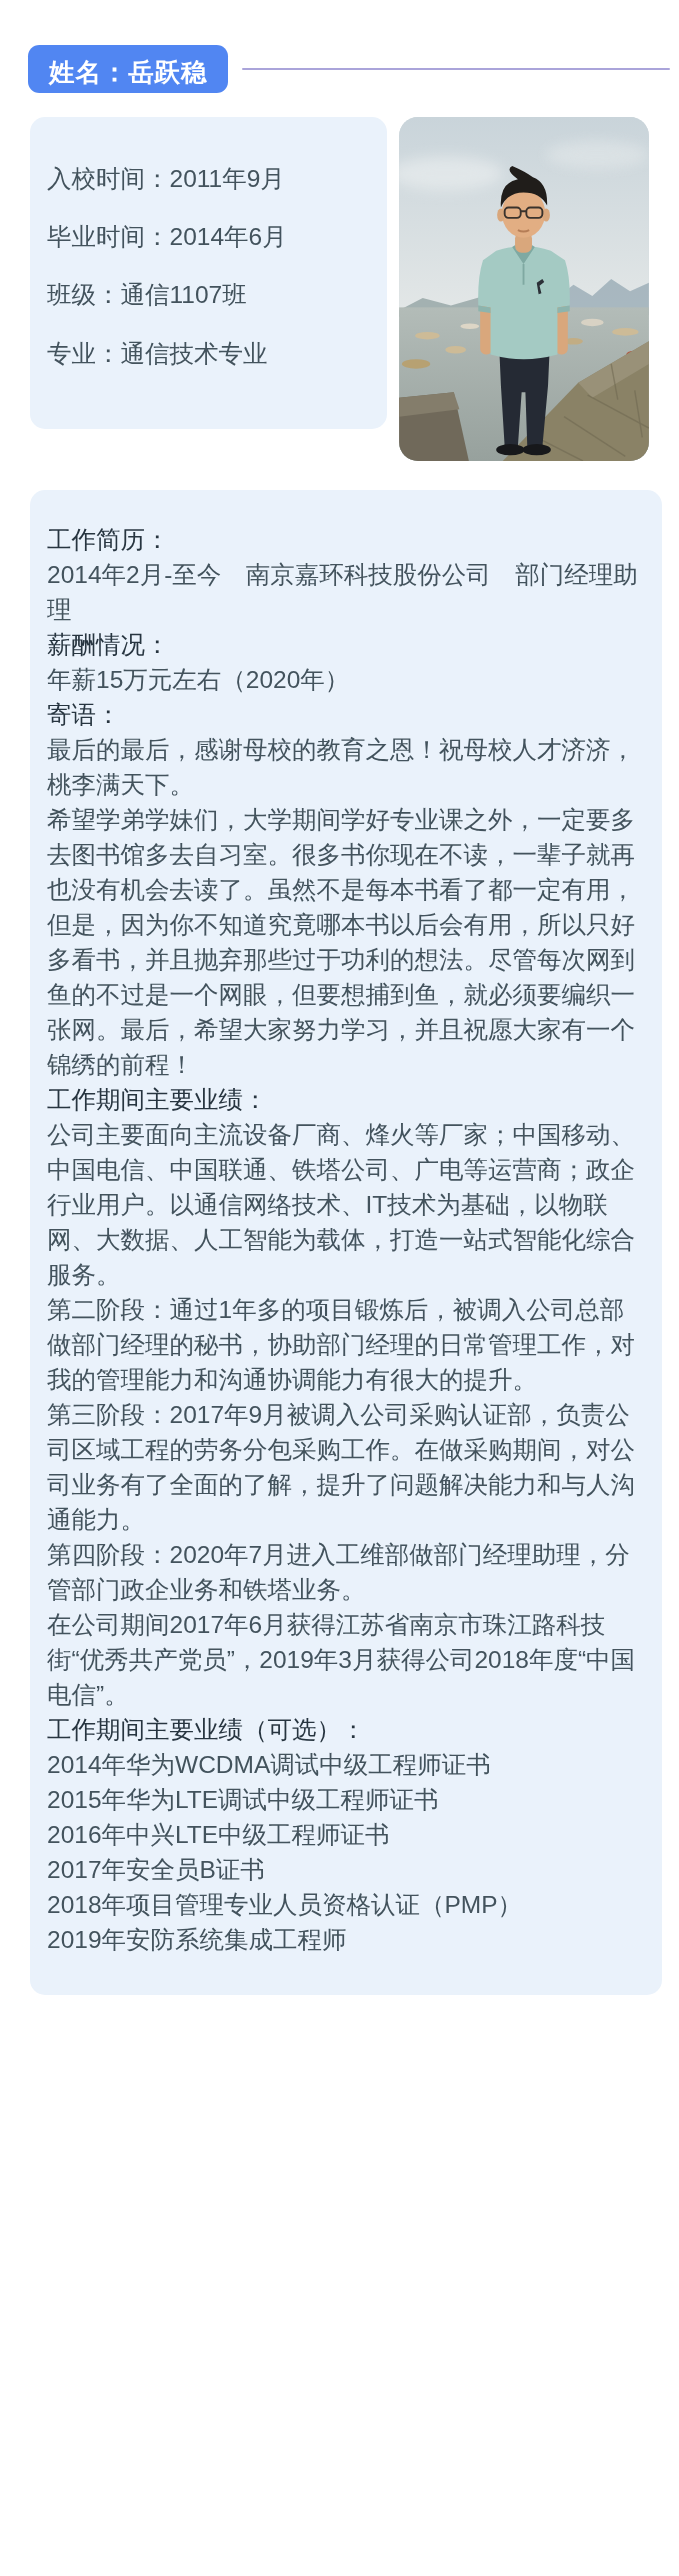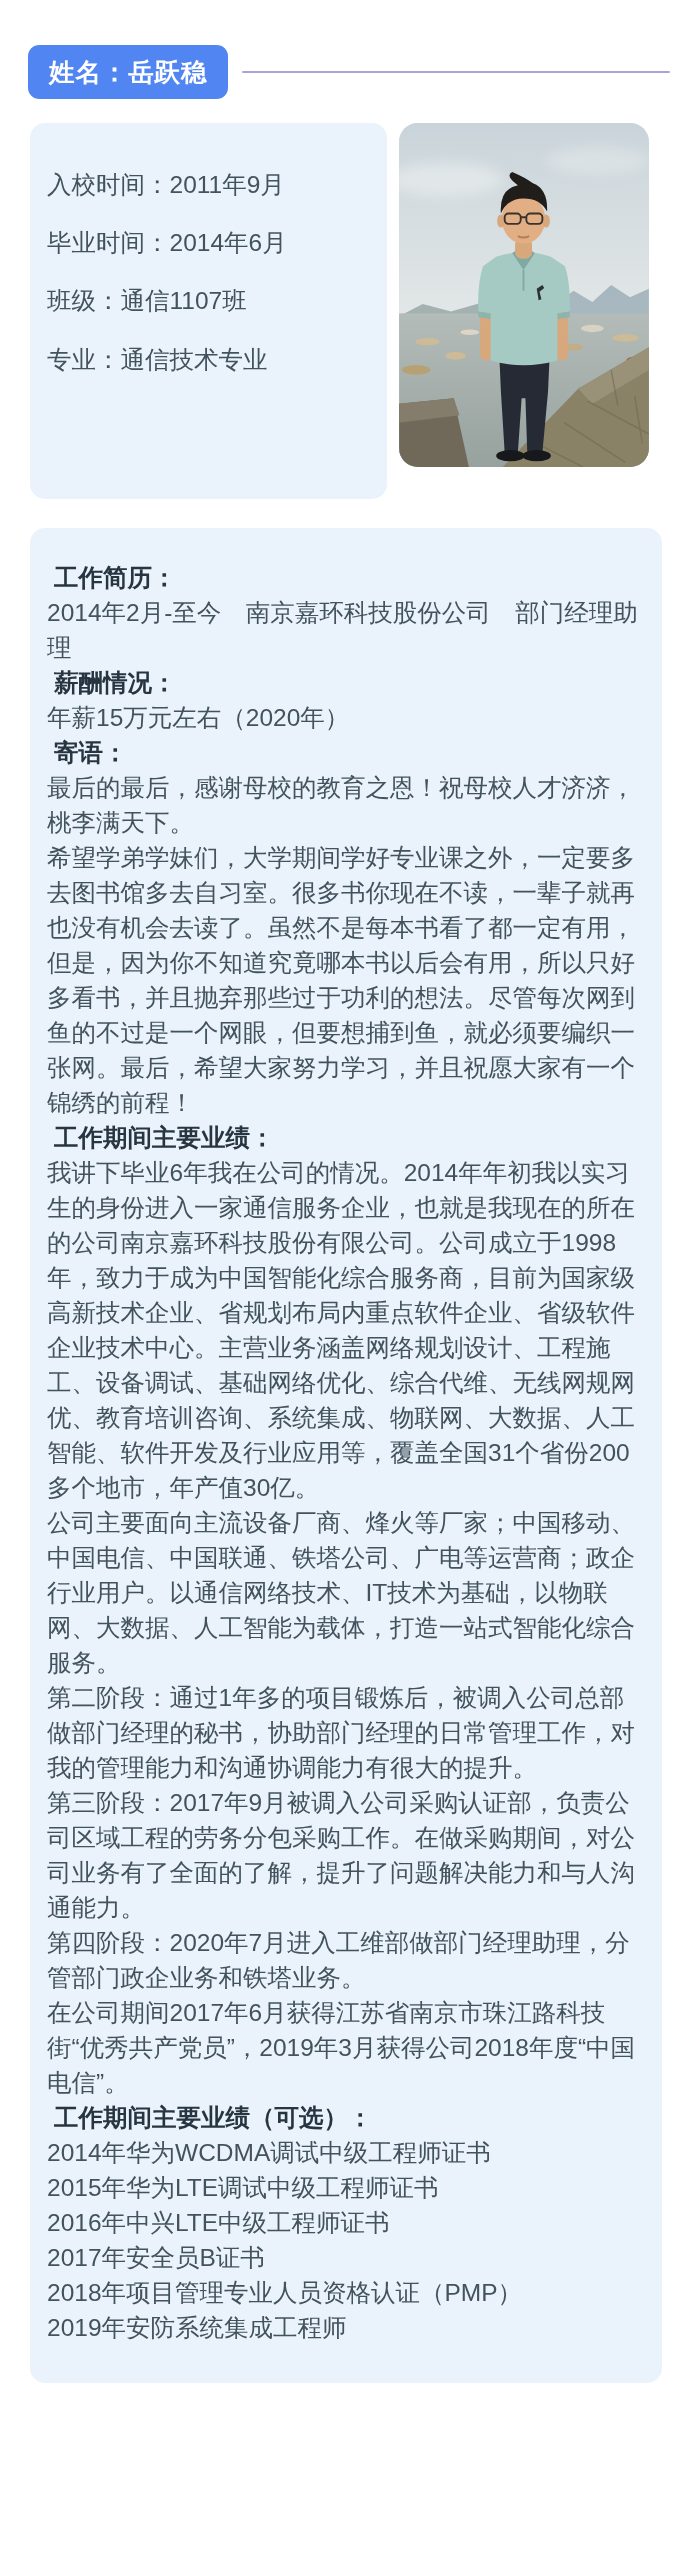--- a/index.html
+++ b/index.html
@@ -11,40 +11,40 @@
   }
   *{box-sizing:border-box;}
   html,body{margin:0;padding:0;}
   body{
     width:679px;min-height:2576px;background:#ffffff;
     font-family:"Liberation Sans","DejaVu Sans",sans-serif;
   }
   .header{display:flex;align-items:center;margin:45px 9.4px 0 28px;}
   .name-badge{
     background:var(--accent,#5186f2);color:#fff;font-size:25.5px;font-weight:bold;
-    height:54px;line-height:55px;padding:0 21px;border-radius:11.3px;white-space:nowrap;
+    height:48px;line-height:55px;padding:0 21px;border-radius:11.3px;white-space:nowrap;
     letter-spacing:0.9px;
   }
   .divider{flex:1;height:2.8px;background:var(--divider,#aaa4da);margin-left:13.2px;border-radius:1.9px;}
   .profile-row{display:flex;align-items:flex-start;gap:12.3px;margin:23.6px 30px 0 30px;}
   .info-card{
-    width:357px;height:376px;flex:none;
+    width:357px;height:312px;flex:none;
     background:var(--card-bg,#eaf2fb);border-radius:15px;
     padding:49px 11.3px 0 17px;
   }
   .info-card p{font-size:24.5px;line-height:26.4px;color:var(--text,#43535d);margin:0 0 32px 0;}
   .photo-frame{width:250px;height:344px;flex:none;border-radius:19px;overflow:hidden;background:#cfd8dc;}
   .photo-frame svg{display:block;width:100%;height:100%;}
   .resume-card{
     margin:29px 17px 0 30px;
     background:var(--card-bg,#eaf2fb);border-radius:15px;
     padding:32px 17px 38px 17px;
   }
   .resume-card p{margin:0;font-size:24.5px;line-height:35px;color:var(--text,#43535d);}
-  .resume-card p.bold{font-weight:bold;color:var(--heading,#273540);margin-left:7px;}
+  .resume-card p.bold{font-weight:normal;color:var(--heading,#273540);}
 </style>
 </head>
 <body>
 
 <div class="header">
   <div class="name-badge">姓名：岳跃稳</div>
   <div class="divider"></div>
 </div>
 
 <div class="profile-row">
@@ -150,21 +150,20 @@
 <div class="resume-card">
 
 <p class="bold">工作简历：</p>
     <p>2014年2月-至今　南京嘉环科技股份公司　部门经理助理</p>
     <p class="bold">薪酬情况：</p>
     <p>年薪15万元左右（2020年）</p>
     <p class="bold">寄语：</p>
     <p>最后的最后，感谢母校的教育之恩！祝母校人才济济，桃李满天下。</p>
     <p>希望学弟学妹们，大学期间学好专业课之外，一定要多去图书馆多去自习室。很多书你现在不读，一辈子就再也没有机会去读了。虽然不是每本书看了都一定有用，但是，因为你不知道究竟哪本书以后会有用，所以只好多看书，并且抛弃那些过于功利的想法。尽管每次网到鱼的不过是一个网眼，但要想捕到鱼，就必须要编织一张网。最后，希望大家努力学习，并且祝愿大家有一个锦绣的前程！</p>
     <p class="bold">工作期间主要业绩：</p>
-    <p>我讲下毕业6年我在公司的情况。2014年年初我以实习生的身份进入一家通信服务企业，也就是我现在的所在的公司南京嘉环科技股份有限公司。公司成立于1998年，致力于成为中国智能化综合服务商，目前为国家级高新技术企业、省规划布局内重点软件企业、省级软件企业技术中心。主营业务涵盖网络规划设计、工程施工、设备调试、基础网络优化、综合代维、无线网规网优、教育培训咨询、系统集成、物联网、大数据、人工智能、软件开发及行业应用等，覆盖全国31个省份200多个地市，年产值30亿。</p>
     <p>公司主要面向主流设备厂商、烽火等厂家；中国移动、中国电信、中国联通、铁塔公司、广电等运营商；政企行业用户。以通信网络技术、IT技术为基础，以物联网、大数据、人工智能为载体，打造一站式智能化综合服务。</p>
     <p>第二阶段：通过1年多的项目锻炼后，被调入公司总部做部门经理的秘书，协助部门经理的日常管理工作，对我的管理能力和沟通协调能力有很大的提升。</p>
     <p>第三阶段：2017年9月被调入公司采购认证部，负责公司区域工程的劳务分包采购工作。在做采购期间，对公司业务有了全面的了解，提升了问题解决能力和与人沟通能力。</p>
     <p>第四阶段：2020年7月进入工维部做部门经理助理，分管部门政企业务和铁塔业务。</p>
     <p>在公司期间2017年6月获得江苏省南京市珠江路科技街“优秀共产党员”，2019年3月获得公司2018年度“中国电信”。</p>
     <p class="bold">工作期间主要业绩（可选）：</p>
     <p>2014年华为WCDMA调试中级工程师证书</p>
     <p>2015年华为LTE调试中级工程师证书</p>
     <p>2016年中兴LTE中级工程师证书</p>
     <p>2017年安全员B证书</p>

